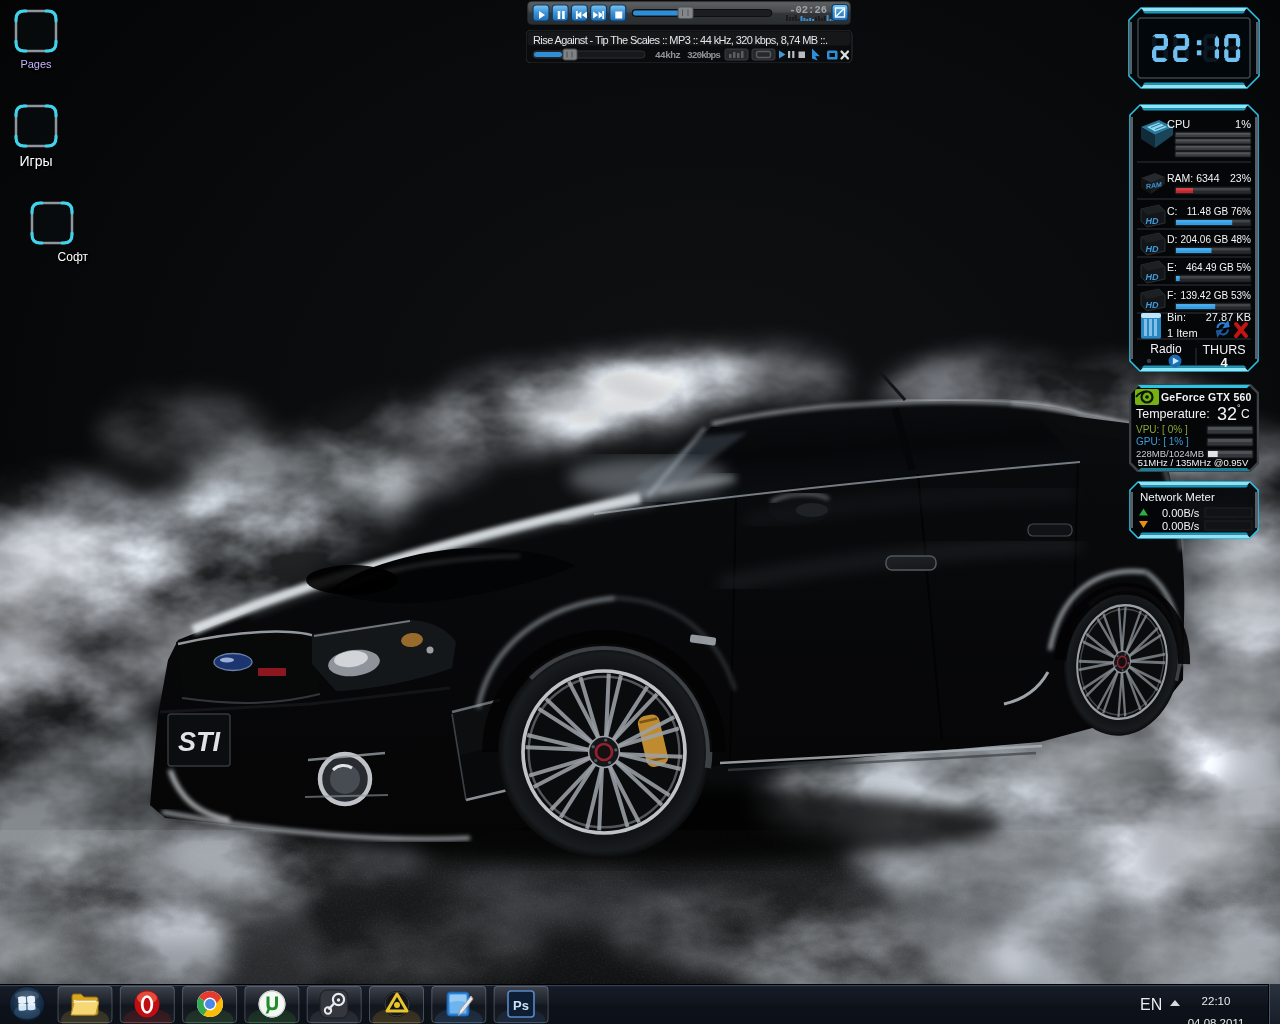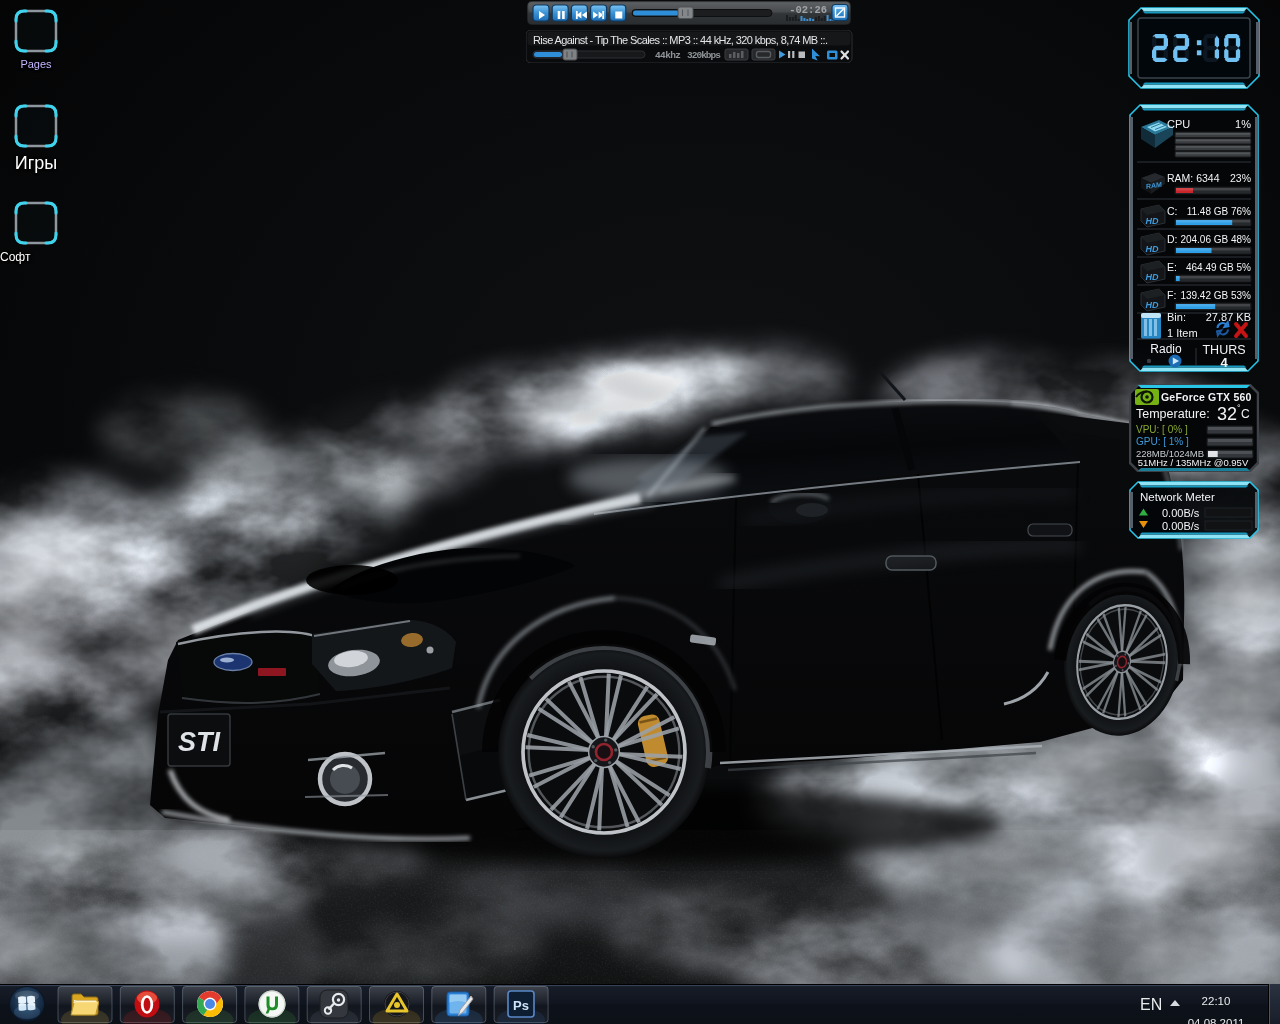--- a/index.html
+++ b/index.html
@@ -283,23 +283,23 @@
     <div style="color:#c4b5fd;font-size:11px;margin-top:4px;text-shadow:0 1px 2px #000,0 0 3px #000">Pages</div>
   </div>
 <div class="abs" style="left:0px;top:103px;width:72px;text-align:center">
     <svg width="46" height="46" style="display:block;margin:0 auto">
       <rect x="3" y="3" width="40" height="40" rx="8" fill="rgba(10,14,16,0.55)" stroke="#8f979e" stroke-width="2.5"></rect>
       <path d="M 3,13 L 3,11 Q 3,3 11,3 L 13,3" fill="none" stroke="#3fd4ee" stroke-width="3" stroke-linecap="round"></path>
       <path d="M 33,3 L 35,3 Q 43,3 43,11 L 43,13" fill="none" stroke="#3fd4ee" stroke-width="3" stroke-linecap="round"></path>
       <path d="M 43,33 L 43,35 Q 43,43 35,43 L 33,43" fill="none" stroke="#3fd4ee" stroke-width="3" stroke-linecap="round"></path>
       <path d="M 13,43 L 11,43 Q 3,43 3,35 L 3,33" fill="none" stroke="#3fd4ee" stroke-width="3" stroke-linecap="round"></path>
     </svg>
-    <div style="color:#fff;font-size:18px;margin-top:4px;text-shadow:0 1px 2px #000,0 0 3px #000">Игры</div>
+    <div style="color:#fff;font-size:14px;margin-top:4px;text-shadow:0 1px 2px #000,0 0 3px #000">Игры</div>
   </div>
-<div class="abs" style="left:0px;top:200px;width:72px;text-align:left">
+<div class="abs" style="left:16px;top:200px;width:72px;text-align:right">
     <svg width="46" height="46" style="display:block;margin:0 auto">
       <rect x="3" y="3" width="40" height="40" rx="8" fill="rgba(10,14,16,0.55)" stroke="#8f979e" stroke-width="2.5"></rect>
       <path d="M 3,13 L 3,11 Q 3,3 11,3 L 13,3" fill="none" stroke="#3fd4ee" stroke-width="3" stroke-linecap="round"></path>
       <path d="M 33,3 L 35,3 Q 43,3 43,11 L 43,13" fill="none" stroke="#3fd4ee" stroke-width="3" stroke-linecap="round"></path>
       <path d="M 43,33 L 43,35 Q 43,43 35,43 L 33,43" fill="none" stroke="#3fd4ee" stroke-width="3" stroke-linecap="round"></path>
       <path d="M 13,43 L 11,43 Q 3,43 3,35 L 3,33" fill="none" stroke="#3fd4ee" stroke-width="3" stroke-linecap="round"></path>
     </svg>
     <div style="color:#fff;font-size:12px;margin-top:4px;text-shadow:0 1px 2px #000,0 0 3px #000">Софт</div>
   </div>
 <svg class="abs" style="left:527px;top:1px" width="324" height="24">

